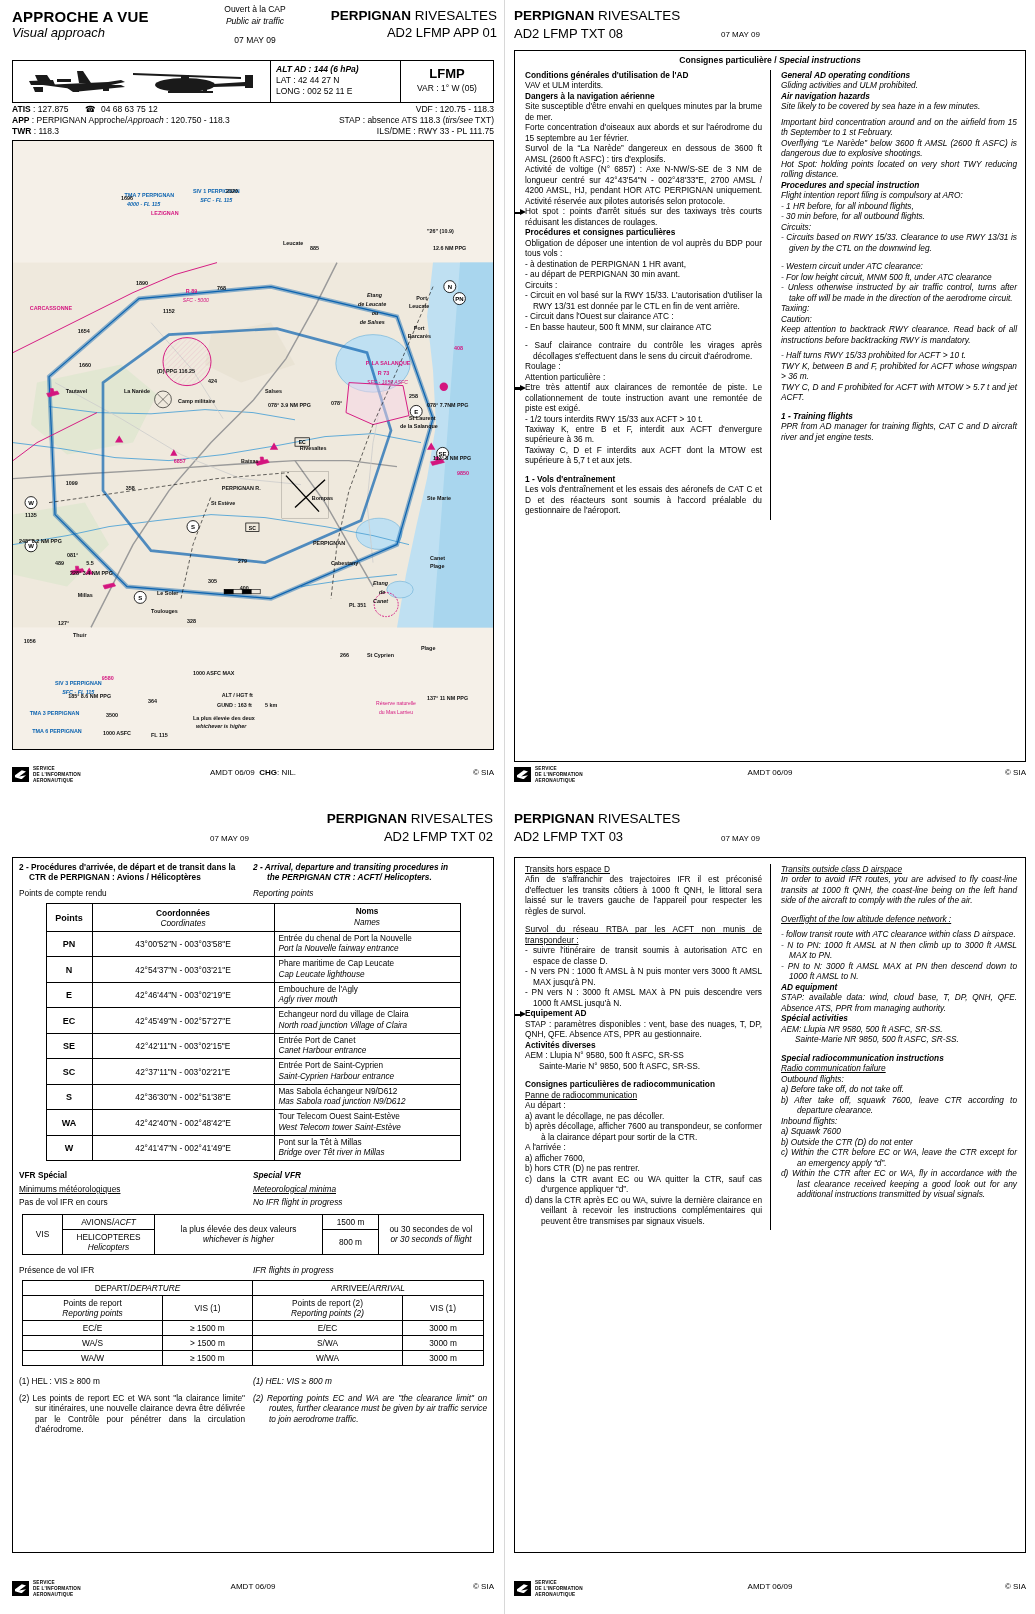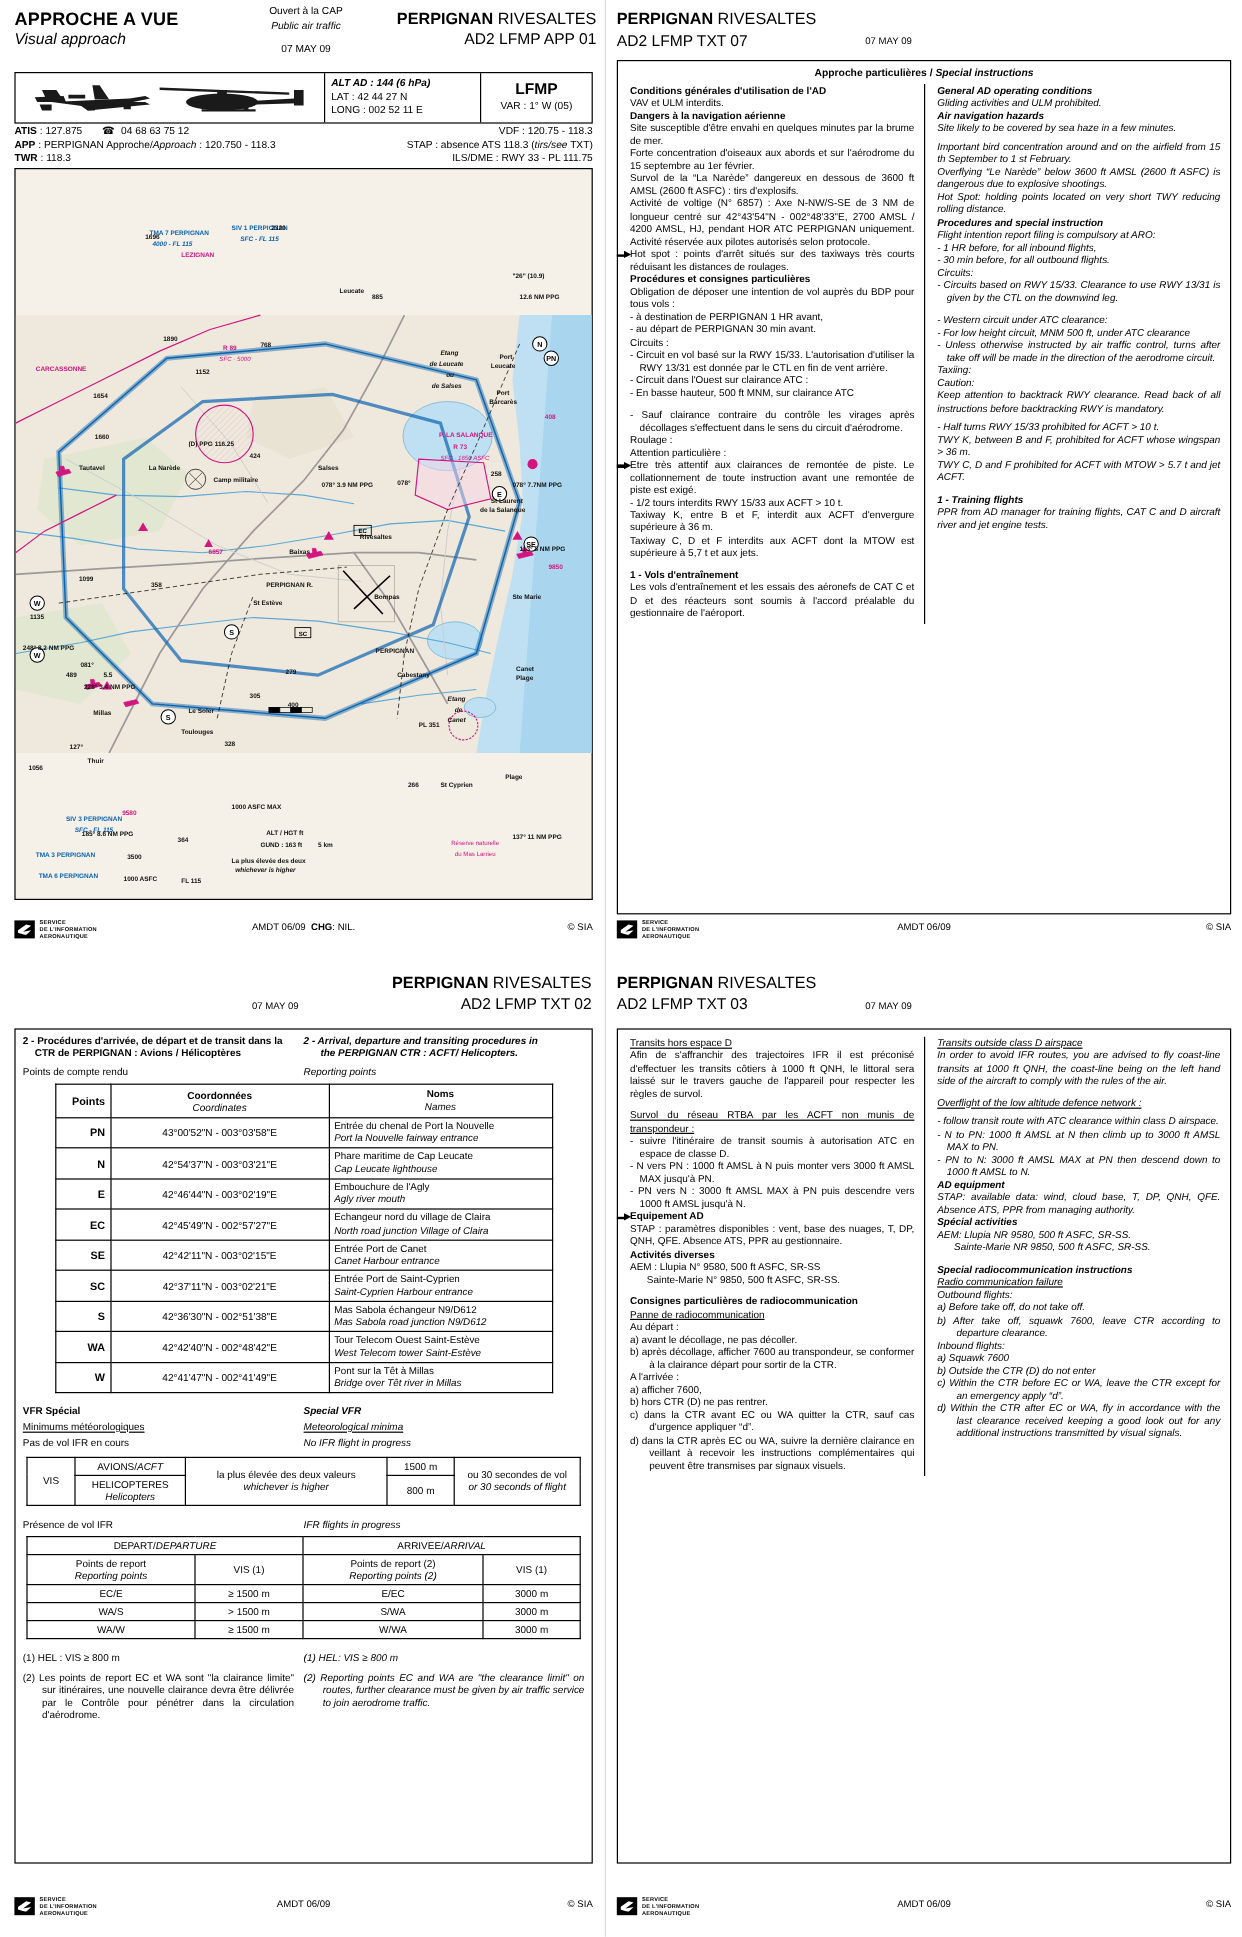--- a/index.html
+++ b/index.html
@@ -106,21 +106,21 @@
                  border-bottom:3.6px solid transparent; border-left:6px solid #000; }
 
   
   table.g { border-collapse:collapse; }
   table.g td, table.g th { border:1px solid #000; font-size:8.3px; padding:2px 4px; vertical-align:middle; }
   .ctr { text-align:center; }
   .ital { font-style:italic; }
 
   .pts-table { width:415px; margin:5px auto 0; }
   .pts-table td { padding:1.5px 4px; }
-  .pts-table .pcode { width:46px; text-align:right; font-weight:bold; font-size:9px; }
+  .pts-table .pcode { width:46px; text-align:center; font-weight:bold; font-size:9px; }
   .pts-table .pcoord { width:182px; text-align:center; font-size:8.4px; }
   .pts-table .pname { font-size:8.2px; line-height:1.25; }
   .pts-table .pname .en { font-style:italic; }
   .pts-table thead td { text-align:center; font-weight:bold; padding:3px 4px; }
   .pts-table thead td .en { font-weight:normal; font-style:italic; display:block; }
 
   .vis-table { width:462px; margin:6px auto 0; }
   .vis-table td { padding:3px 5px; }
 
   .dep-table { width:462px; margin:5px auto 0; text-align:center; }
@@ -448,27 +448,27 @@
     <div class="foot-mid">
       <span>AMDT 06/09</span>&nbsp;&nbsp;<b>CHG</b><span>: NIL.</span>
     </div>
     <div class="foot-right">© SIA</div>
   </div>
 </div>
 
 <div class="page" id="q-tr">
   <div class="txt-head" style="padding-left:8px">
     <div class="tt"><b>PERPIGNAN</b><span> RIVESALTES</span></div>
-    <div class="t2">AD2 LFMP TXT 07</div>
+    <div class="t2">AD2 LFMP TXT 08</div>
     <div class="dt">07 MAY 09</div>
   </div>
 
   <div class="cbox" style="position:absolute;left:8px;top:50px;width:512px;height:712px;">
     <div class="cbox-title">
-      <span>Approche particulières / </span><i>Special instructions</i>
+      <span>Consignes particulière / </span><i>Special instructions</i>
     </div>
     <div class="twocol">
       <div class="col" id="txt01-fr">
           <p class="t b">Conditions générales d'utilisation de l'AD</p>
           <p class="t">VAV et ULM interdits.</p>
           <p class="t b">Dangers à la navigation aérienne</p>
           <p class="t">Site susceptible d'être envahi en quelques minutes par la brume de mer.</p>
           <p class="t">Forte concentration d'oiseaux aux abords et sur l'aérodrome du 15 septembre au 1er février.</p>
           <p class="t">Survol de la “La Narède” dangereux en dessous de 3600 ft AMSL (2600 ft ASFC) : tirs d'explosifs.</p>
           <p class="t">Activité de voltige (N° 6857) : Axe N-NW/S-SE de 3 NM de longueur centré sur 42°43'54"N - 002°48'33"E, 2700 AMSL / 4200 AMSL, HJ, pendant HOR ATC PERPIGNAN uniquement. Activité réservée aux pilotes autorisés selon protocole.</p>

